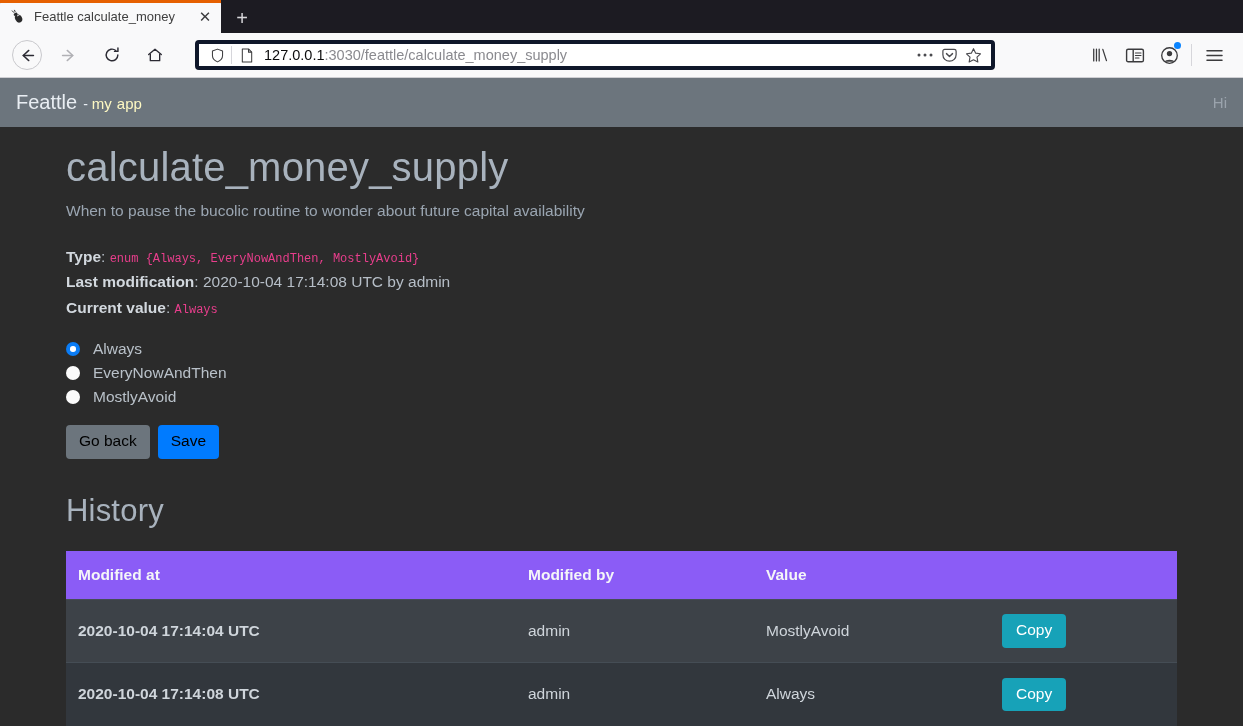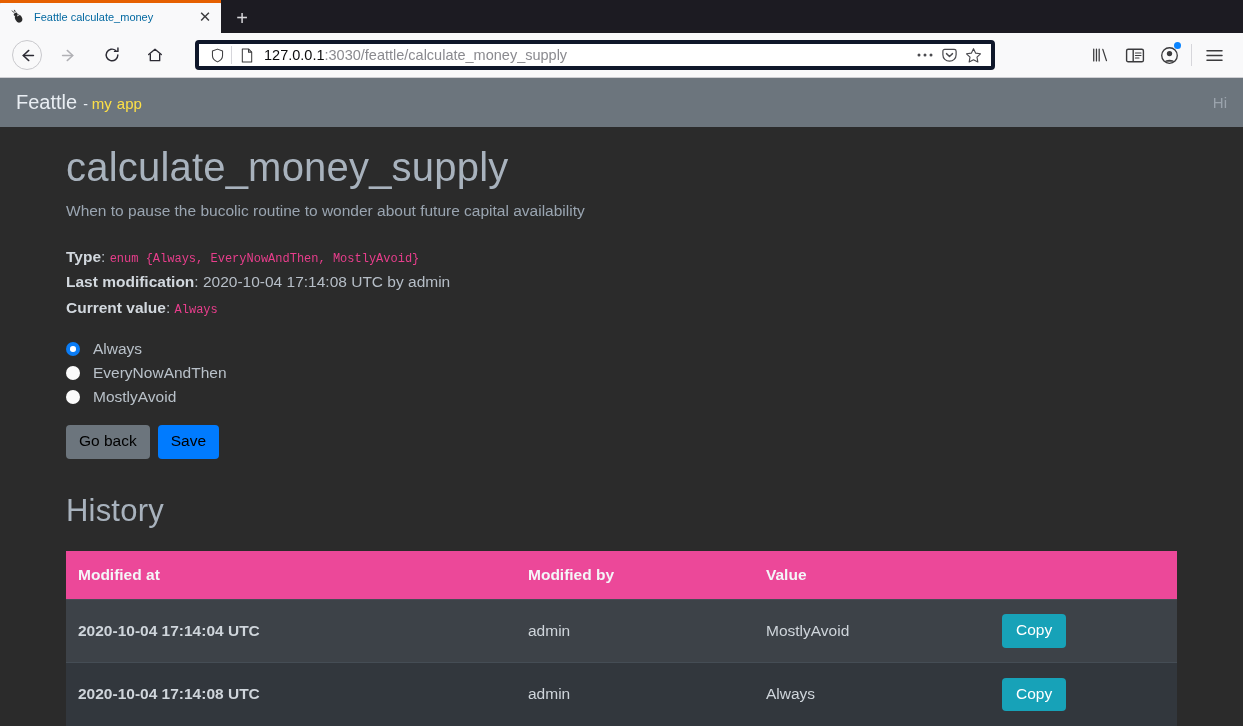--- a/index.html
+++ b/index.html
@@ -39,22 +39,22 @@
     background: #e66000;
   }
   .tab-favicon {
     width: 16px; height: 16px;
     flex: 0 0 16px;
     margin-right: 8px;
     position: relative;
   }
   .tab-title {
     flex: 1 1 auto;
-    font-size: 11px;
-    color: #0369a1;
+    font-size: 13px;
+    color: #404040;
     white-space: nowrap;
     overflow: hidden;
     -webkit-mask-image: linear-gradient(to right, #000 86%, transparent 100%);
     mask-image: linear-gradient(to right, #000 86%, transparent 100%);
   }
   .tab-close {
     width: 20px; height: 20px;
     flex: 0 0 20px;
     display: flex; align-items: center; justify-content: center;
     color: #3b3b3d;
@@ -142,21 +142,21 @@
     align-items: center;
     padding: 0 16px;
   }
   .brand {
     display: flex;
     align-items: baseline;
     color: #e9eef3;
   }
   .brand-main { font-size: 20px; }
   .brand-dash { font-size: 14px; margin: 0 4px 0 6px; color: #e9eef3; }
-  .brand-sub { font-size: 15px; color: #fde047; }
+  .brand-sub { font-size: 15px; color: #fef9c3; }
   .brand-sub .sp { display: inline-block; width: 5px; }
   .navbar-hi {
     margin-left: auto;
     font-size: 15px;
     color: #9aa3ac;
   }
 
   .container { padding: 0 66px; }
 
   h1.title {
@@ -230,21 +230,21 @@
     letter-spacing: 0.2px;
   }
 
   table.history-table {
     margin-top: 22px;
     width: 1111px;
     border-collapse: collapse;
     table-layout: fixed;
   }
   table.history-table th {
-    background: #ec4899;
+    background: #8b5cf6;
     color: #f4f6f8;
     font-size: 15.5px;
     font-weight: bold;
     text-align: left;
     padding: 12px 12px 12px 12px;
     height: 49px;
     border: none;
     margin-left: 29px;
   }
   table.history-table td {

